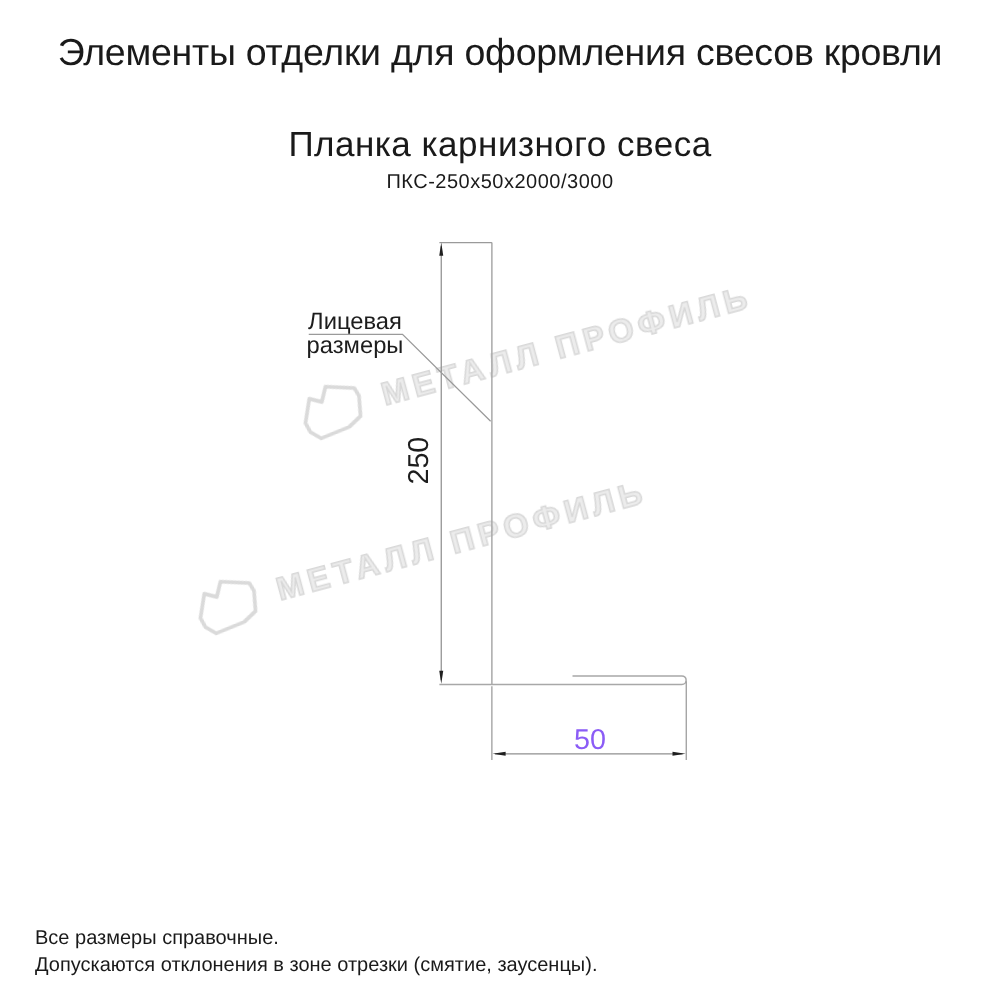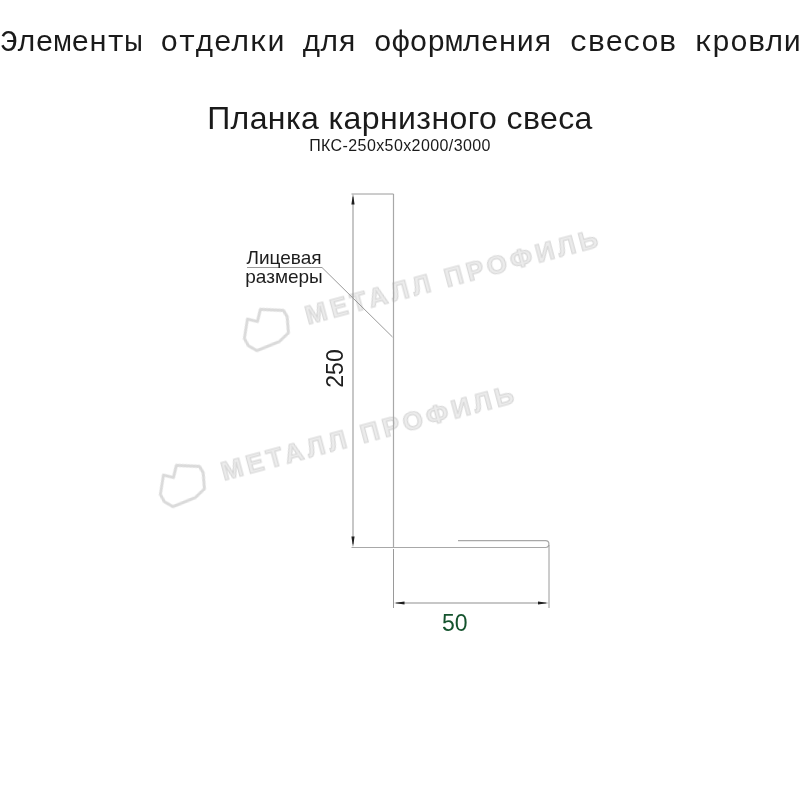--- a/index.html
+++ b/index.html
@@ -14,27 +14,26 @@
   }
   
   .title {
     position: absolute;
     top: 26px; left: 0; right: 0;
     text-align: center;
     font-size: 30px;
     letter-spacing: -0.2px;
     color: #1a1a1a;
     white-space: nowrap;
-    font-family: Liberation Mono, monospace;
   }
   .subtitle {
     position: absolute;
     top: 100px; left: 0; right: 0;
     text-align: center;
-    font-size: 32px;
+    font-size: 28px;
     letter-spacing: 0.4px;
     color: #1a1a1a;
   }
   .product-code {
     position: absolute;
     top: 137px; left: 0; right: 0;
     text-align: center;
     font-size: 16px;
     letter-spacing: 0.4px;
     color: #1a1a1a;
@@ -86,24 +85,23 @@
     align-items: center;
     justify-content: center;
     transform: rotate(-90deg);
     font-size: 23px;
     color: #1d1d1d;
   }
   .dim-width-label {
     position: absolute;
     left: 442px; top: 578px;
     width: 60px;
-    text-align: left;
+    text-align: center;
     font-size: 23px;
-    color: #14532d;
-    margin-top: 32px;
+    color: #8b5cf6;
   }
   
   .footer-notes {
     position: absolute;
     left: 28px; top: 740px;
     font-size: 16px;
     line-height: 22px;
     color: #1a1a1a;
   }
 </style>
@@ -152,14 +150,18 @@
     <polyline points="247,267.5 322,267.5 392.5,337" fill="none" stroke="#9a9a9a" stroke-width="1"></polyline>
   </svg>
 
   <div class="face-label">
     <span class="lbl-line">Лицевая</span>
     <span class="lbl-line lbl-line2">размеры</span>
   </div>
   <div class="dim-height-label">250</div>
   <div class="dim-width-label">50</div>
 
+  <div class="footer-notes">
+    <div>Все размеры справочные.</div>
+    <div>Допускаются отклонения в зоне отрезки (смятие, заусенцы).</div>
+  </div>
 
 </div>
 
 </body></html>

